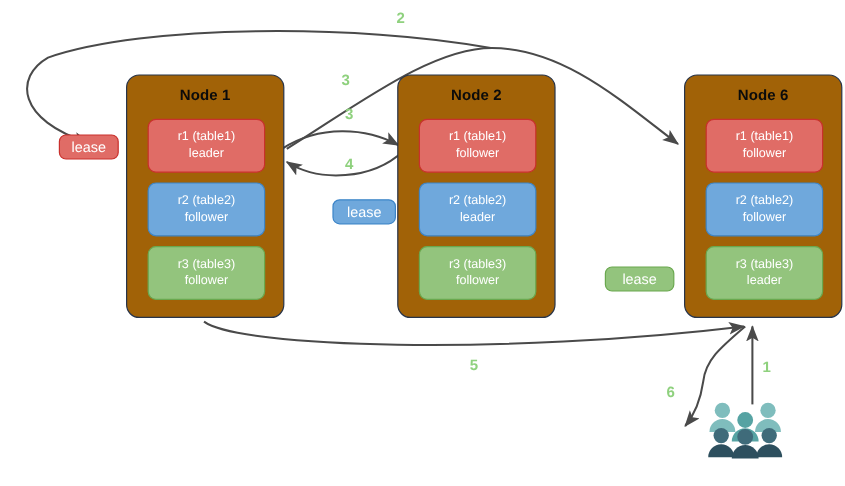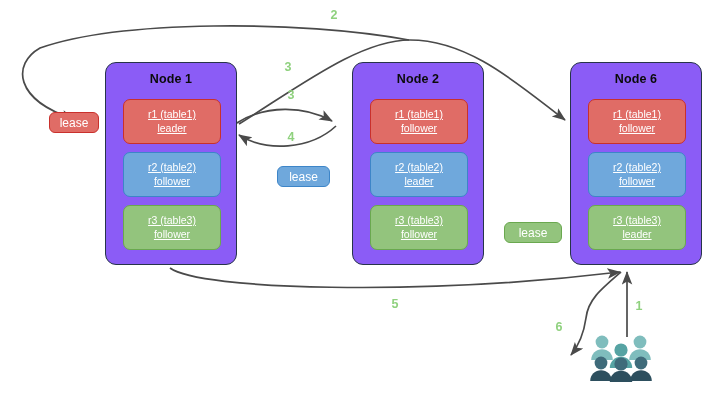--- a/index.html
+++ b/index.html
@@ -25,57 +25,56 @@
     height: 405px;
     pointer-events: none;
   }
 
   
   .node {
     position: absolute;
     box-sizing: border-box;
     border: 1.6px solid #27344a;
     border-radius: 11px;
-    background: #8b5cf6;
+    background: #a16207;
     width: 132px;
     height: 203px;
     top: 62px;
   }
   .node-title {
     position: absolute;
     top: 9px;
     left: 0;
     width: 100%;
     text-align: center;
     font-size: 12.5px;
     font-weight: bold;
     color: #0b0b0b;
     letter-spacing: .1px;
   }
   #node1 { left: 105px; }
-  #node2 { left: 352px; }
+  #node2 { left: 331px; }
   #node3 { left: 570px; }
 
   
   .replica {
     position: absolute;
     left: 17px;
     width: 98px;
     height: 45px;
     box-sizing: border-box;
     border-radius: 7px;
     display: flex;
     flex-direction: column;
     align-items: center;
     justify-content: center;
     color: #ffffff;
     font-size: 10.5px;
     line-height: 13.5px;
     text-align: center;
-    text-decoration: underline;
   }
   .replica .l1, .replica .l2 { display: block; }
   .r-slot0 { top: 36px; }
   .r-slot1 { top: 89px; }
   .r-slot2 { top: 142px; }
 
   .c-red   { background: #e06c66; border: 1.6px solid #c9302c; }
   .c-blue  { background: #6fa8dc; border: 1.6px solid #3d85c8; }
   .c-green { background: #93c47d; border: 1.6px solid #6aa84f; }
 

